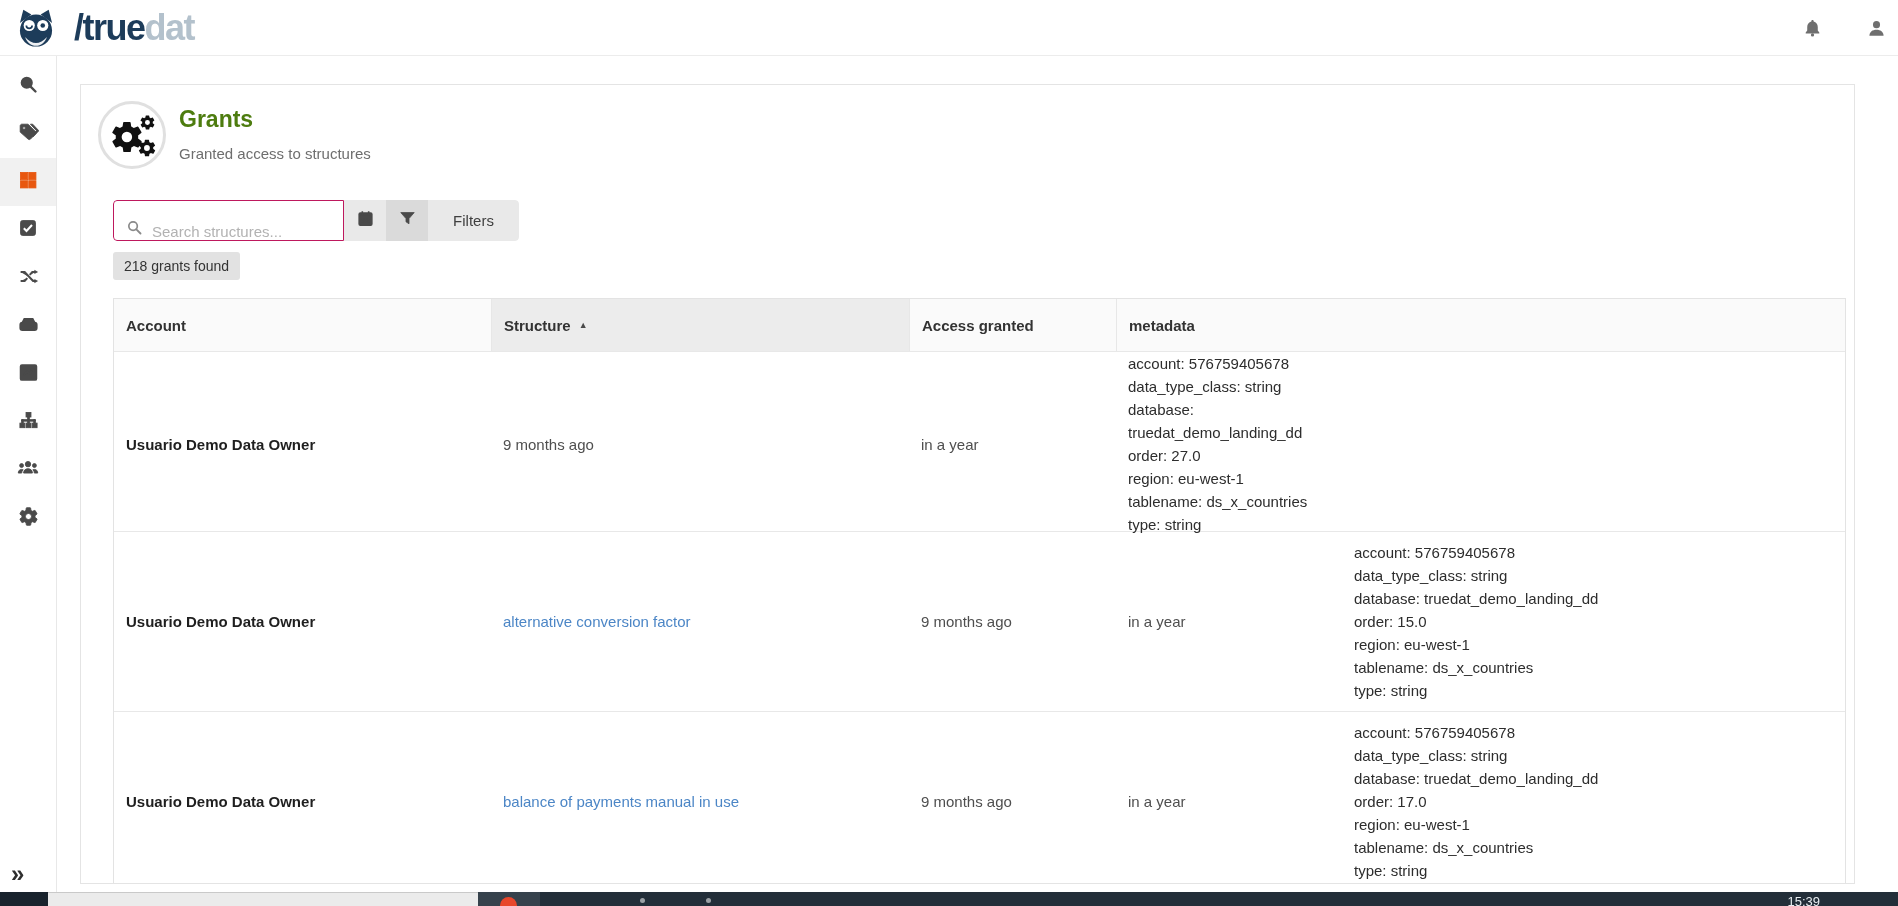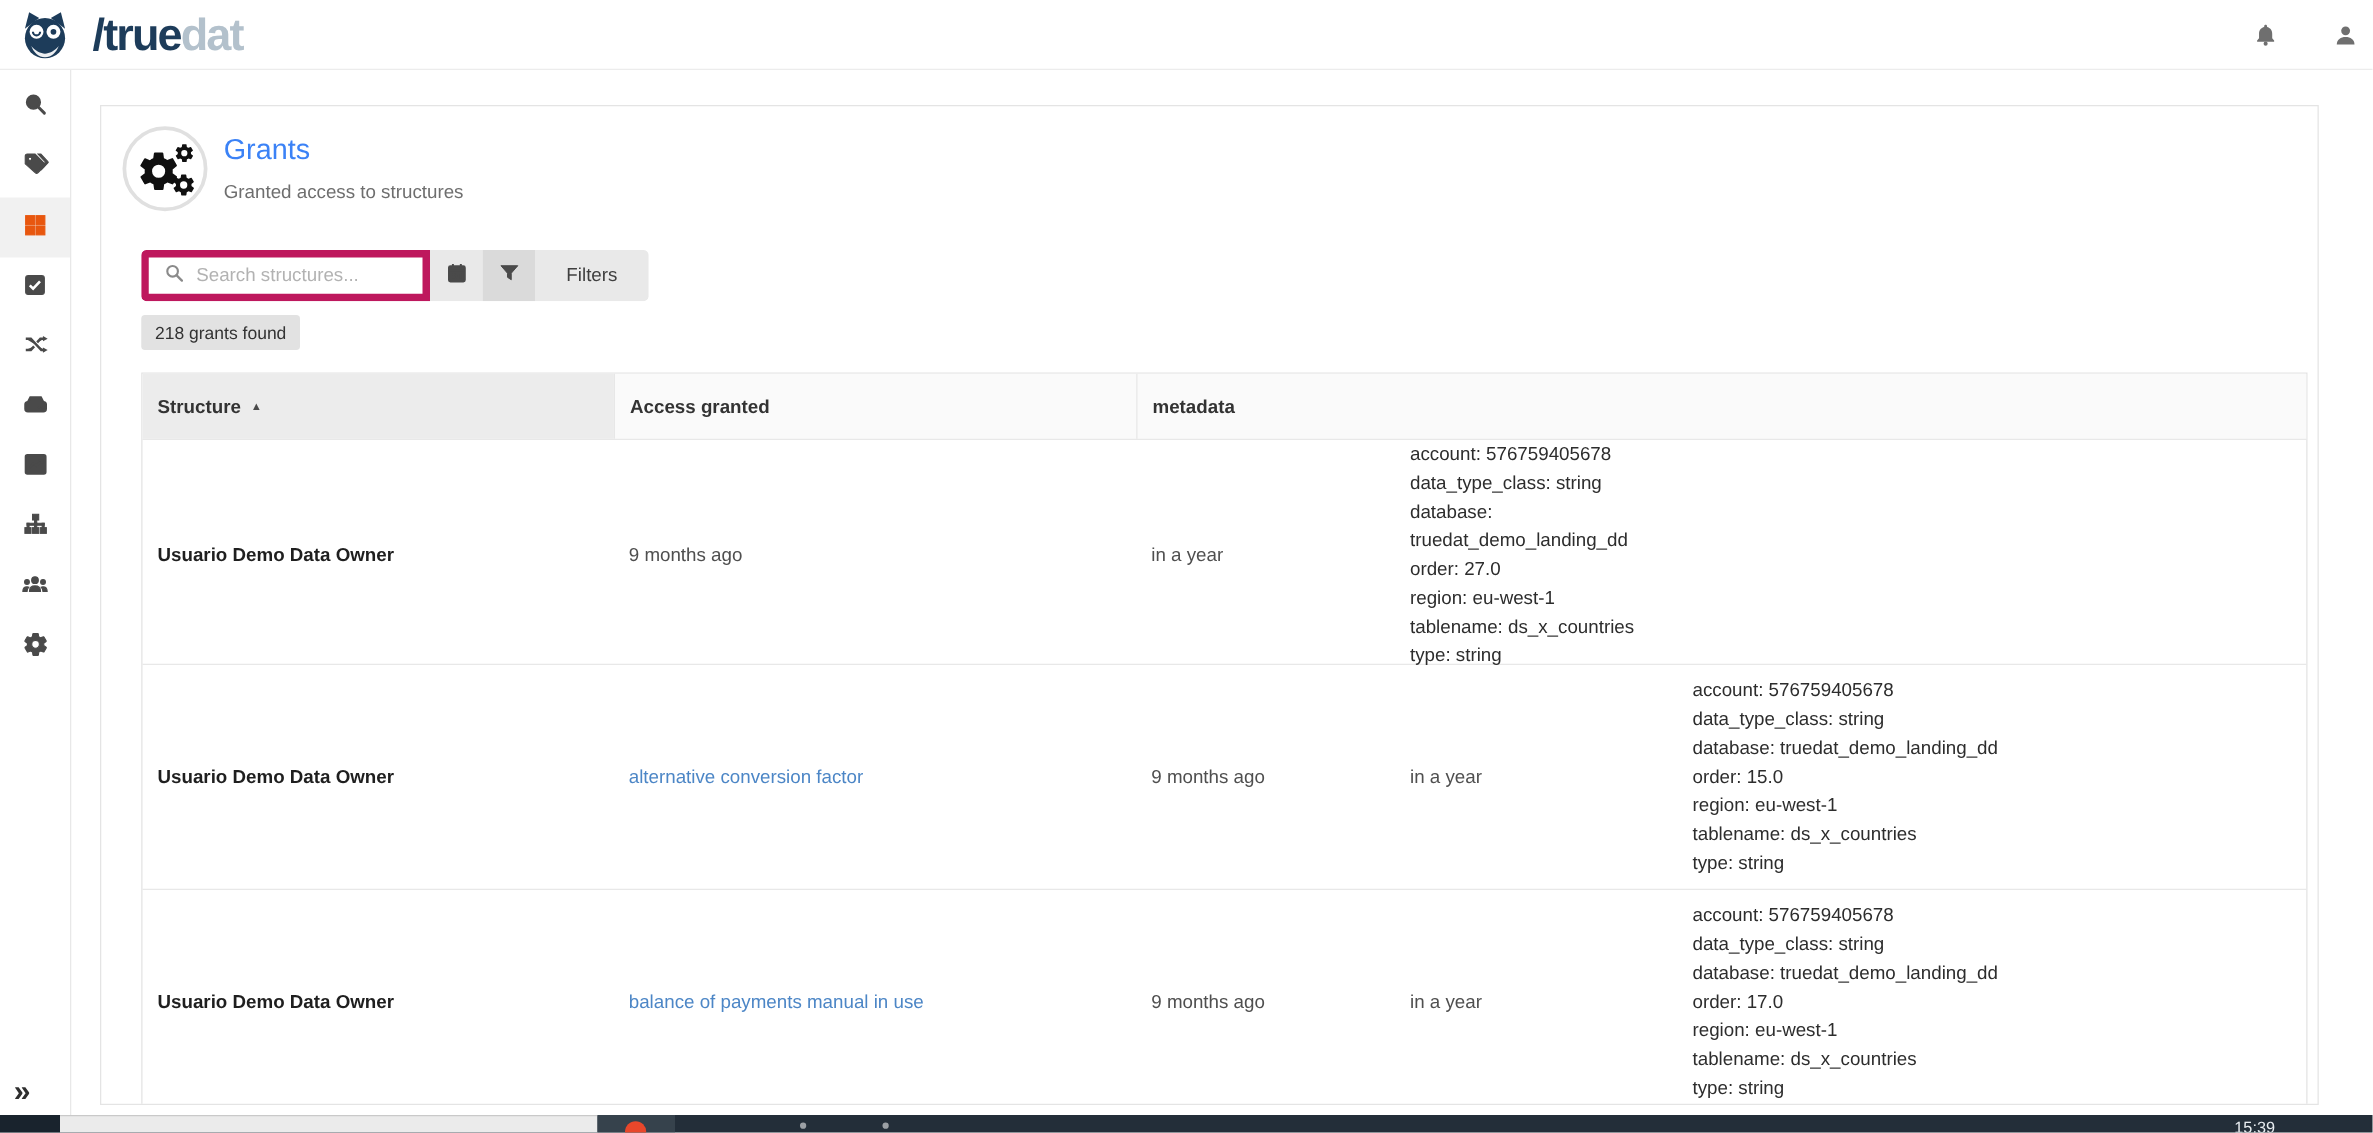--- a/index.html
+++ b/index.html
@@ -31,27 +31,27 @@
   
   .card { position:absolute; left:80px; top:84px; width:1775px; height:800px;
           background:#fff; border:1px solid #e4e4e4; overflow:hidden; z-index:10; }
   .head-circle { position:absolute; left:17px; top:16px; width:68px; height:68px;
                  border:3px solid #e0e0e0; border-radius:50%; background:#fff; }
   .head-circle svg { position:absolute; fill:#101010; }
   .gear-big   { left:8px;  top:15px; }
   .gear-small { left:38px; top:10px; }
   .gear-med   { left:36px; top:34px; }
   .titles { position:absolute; left:98px; top:21px; }
-  .page-title { font-size:23px; color:#3b82f6; font-weight:400; }
+  .page-title { font-size:23px; color:#4d7c0f; font-weight:700; }
   .page-subtitle { font-size:15px; color:#6e6e6e; margin-top:12px; }
 
   
   .toolbar { position:absolute; left:32px; top:115px; height:41px; display:flex; border-radius:4px; overflow:hidden; }
-  .search-box { width:231px; height:41px; background:#fff; border:6px solid #be185d;
-                border-radius:4px 0 0 4px; display:flex; align-items:center; padding-left:12px; }
+  .search-box { width:231px; height:41px; background:#fff; border:1px solid #be185d;
+                border-radius:4px 0 0 4px; display:flex; align-items:flex-end; padding-left:12px; }
   .search-box svg { flex:0 0 auto; stroke:#8a8a8a; fill:none; }
   .search-box input { border:none; outline:none; background:transparent; margin-left:9px;
                       font-size:15px; color:#333; width:175px; font-family:"Liberation Sans", sans-serif; }
   .search-box input::placeholder { color:#b2b2b2; }
   .tb-btn { height:41px; display:flex; align-items:center; justify-content:center; cursor:pointer; }
   .btn-calendar { width:42px; background:#e9e9e9; }
   .btn-funnel { width:42px; background:#dadada; }
   .btn-filters { width:91px; background:#e9e9e9; border-radius:0 4px 4px 0;
                  font-size:15px; color:#3f3f3f; }
   .tb-btn svg { fill:#4a4a4a; stroke:#4a4a4a; }
@@ -293,20 +293,23 @@
     </div>
     <div class="tb-btn btn-filters">
       <span>Filters</span>
     </div>
   </div>
 
   <div class="results-badge">218 grants found</div>
 
   <div class="grid-table">
     <div class="t-row t-head">
+      <div class="th">
+        <span>Account</span>
+      </div>
       <div class="th sorted">
         <span>Structure</span>
         <span class="sort-arrow">▲</span>
       </div>
       <div class="th">
         <span>Access granted</span>
       </div>
       <div class="th">
         <span>metadata</span>
       </div>

